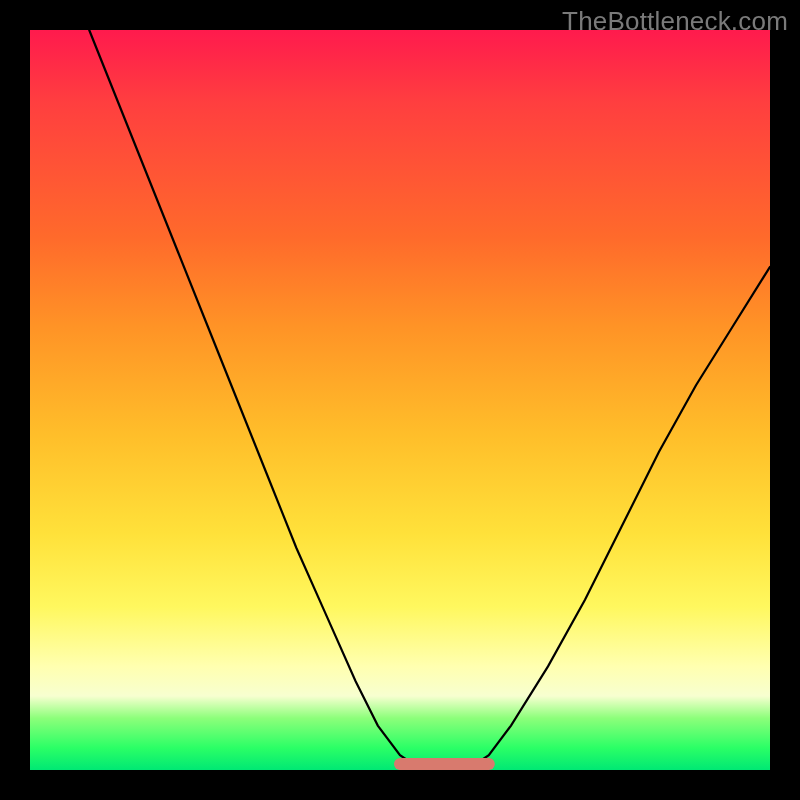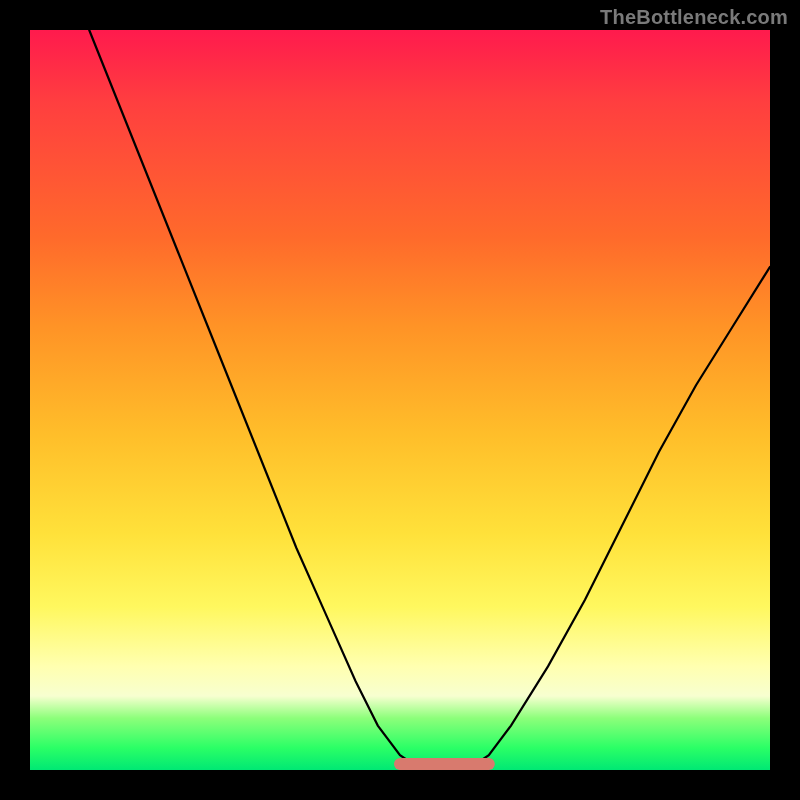--- a/index.html
+++ b/index.html
@@ -40,22 +40,22 @@
       #8cff7a 93%,
       #2bff66 97%,
       #00e874 100%
     );
   }
   .watermark {
     position: absolute;
     top: 6px;
     right: 12px;
     color: #7a7a7a;
-    font-size: 20px;
-    font-weight: 700;
+    font-size: 26px;
+    font-weight: 400;
     letter-spacing: 0.2px;
   }
   svg.curve {
     position: absolute;
     left: 0;
     top: 0;
     width: 740px;
     height: 740px;
     overflow: visible;
   }

